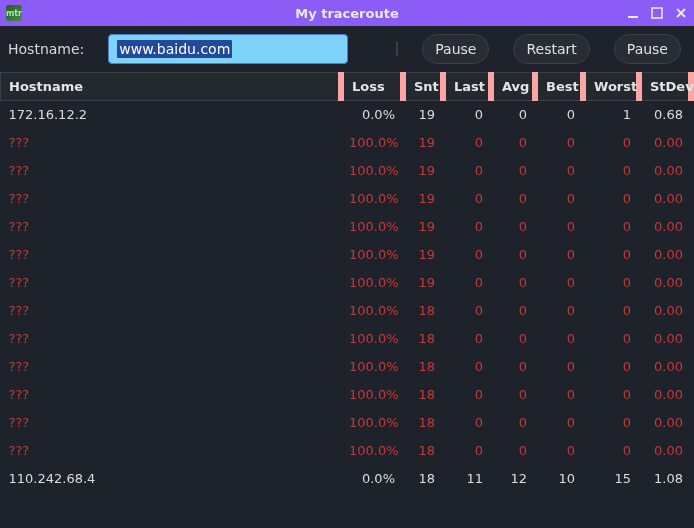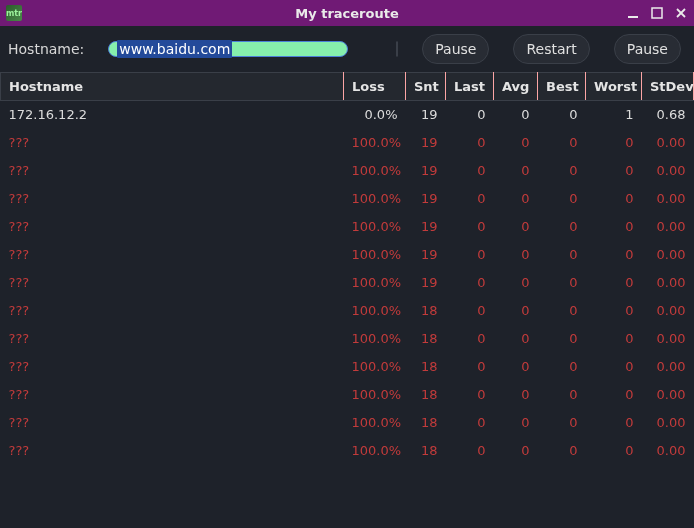--- a/index.html
+++ b/index.html
@@ -6,21 +6,21 @@
   html, body { width: 694px; height: 528px; overflow: hidden; }
   body {
     background: #1e222a;
     font-family: "DejaVu Sans", Arial, sans-serif;
     font-size: 13px;
     color: #d0d0d0;
   }
   
   .titlebar {
     height: 26px;
-    background: #701a75;
+    background: #8b5cf6;
     display: flex;
     align-items: center;
     padding: 0 6px;
     position: relative;
   }
   .titlebar .app-icon {
     width: 16px; height: 16px;
     background: linear-gradient(135deg,#2a5a2a,#4a8a4a);
     border-radius: 2px;
     display: flex; align-items: center; justify-content: center;
@@ -54,24 +54,24 @@
     padding: 0 8px;
     gap: 24px;
     background: #1e222a;
   }
   .toolbar .label {
     color: #d8d8d8;
     font-size: 14px;
   }
   .hostname-input {
     flex: 0 0 240px;
-    height: 16px;
-    background: #86efac;
+    height: 30px;
+    background: #7dd3fc;
     border: 1.5px solid #4a7fd8;
-    border-radius: 12px;
+    border-radius: 4px;
     padding: 0 8px;
     display: flex;
     align-items: center;
   }
   .hostname-input .value {
     background: #234a9a;
     color: #fff;
     padding: 1px 2px;
     border-radius: 1px;
     font-size: 14px;
@@ -123,21 +123,21 @@
     border-bottom: 1px solid #3a3f48;
     height: 28px;
     padding: 0 8px;
     font-weight: bold;
     color: #e4e4e4;
     text-align: left;
     font-size: 13px;
     white-space: nowrap;
   }
   thead th:first-child { text-align: left; border-left: 1px solid #3a3f48;}
-  thead th { border-right: 1px solid #fca5a5; margin-top: 43px; }
+  thead th { border-right: 6px solid #fca5a5; margin-top: 43px; }
   tbody td {
     height: 28px;
     padding: 0 8px;
     text-align: right;
     font-size: 13px;
     white-space: nowrap;
   }
   tbody td:first-child { text-align: left; }
   tr.normal td { color: #dcdcdc; margin-top: 29px; }
   tr.lost td { color: #c23b3b; }
@@ -342,15 +342,25 @@
         <tr class="lost">
           <td>???</td>
           <td>100.0%</td>
           <td>18</td>
           <td>0</td>
           <td>0</td>
           <td>0</td>
           <td>0</td>
           <td>0.00</td>
         </tr>
+        <tr class="normal">
+          <td>110.242.68.4</td>
+          <td>0.0%</td>
+          <td>18</td>
+          <td>11</td>
+          <td>12</td>
+          <td>10</td>
+          <td>15</td>
+          <td>1.08</td>
+        </tr>
       </tbody>
   </table>
 </div>
 
 </body></html>

